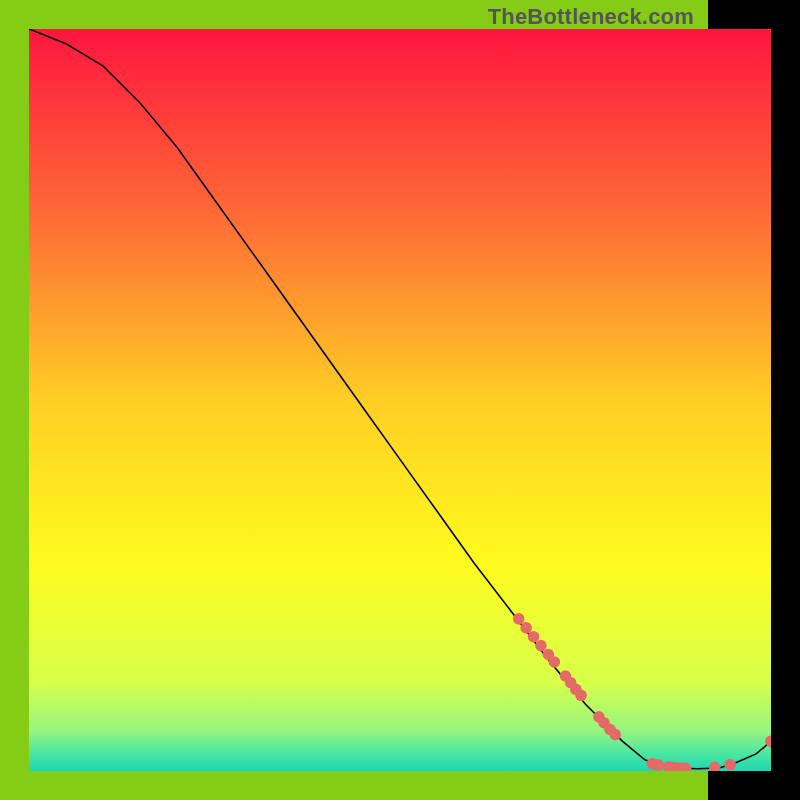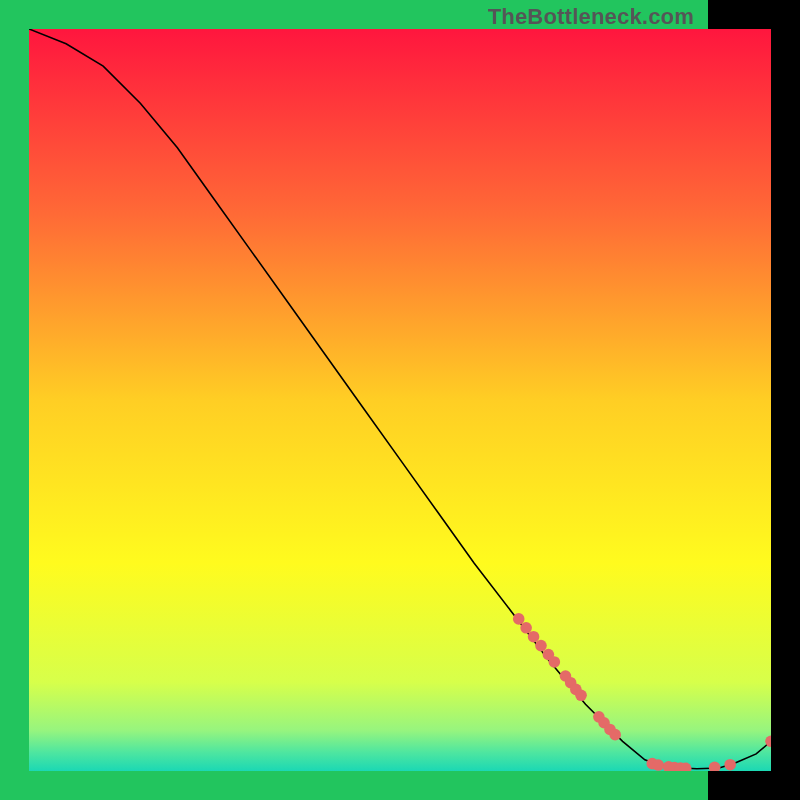--- a/index.html
+++ b/index.html
@@ -1,21 +1,21 @@
 <!DOCTYPE html>
 <html><head>
 <meta charset="utf-8">
 <style>
   * { margin: 0; padding: 0; box-sizing: border-box; }
   html, body { width: 800px; height: 800px; overflow: hidden; background: #000; }
   .frame {
     position: relative;
     width: 708px;
     height: 800px;
-    background: #22c55e;
+    background: #84cc16;
     padding-left: 40px;
   }
   .watermark {
     position: absolute;
     top: 4px;
     right: 14px;
     font-family: Arial, Helvetica, sans-serif;
     font-size: 22px;
     font-weight: 600;
     color: #555557;

